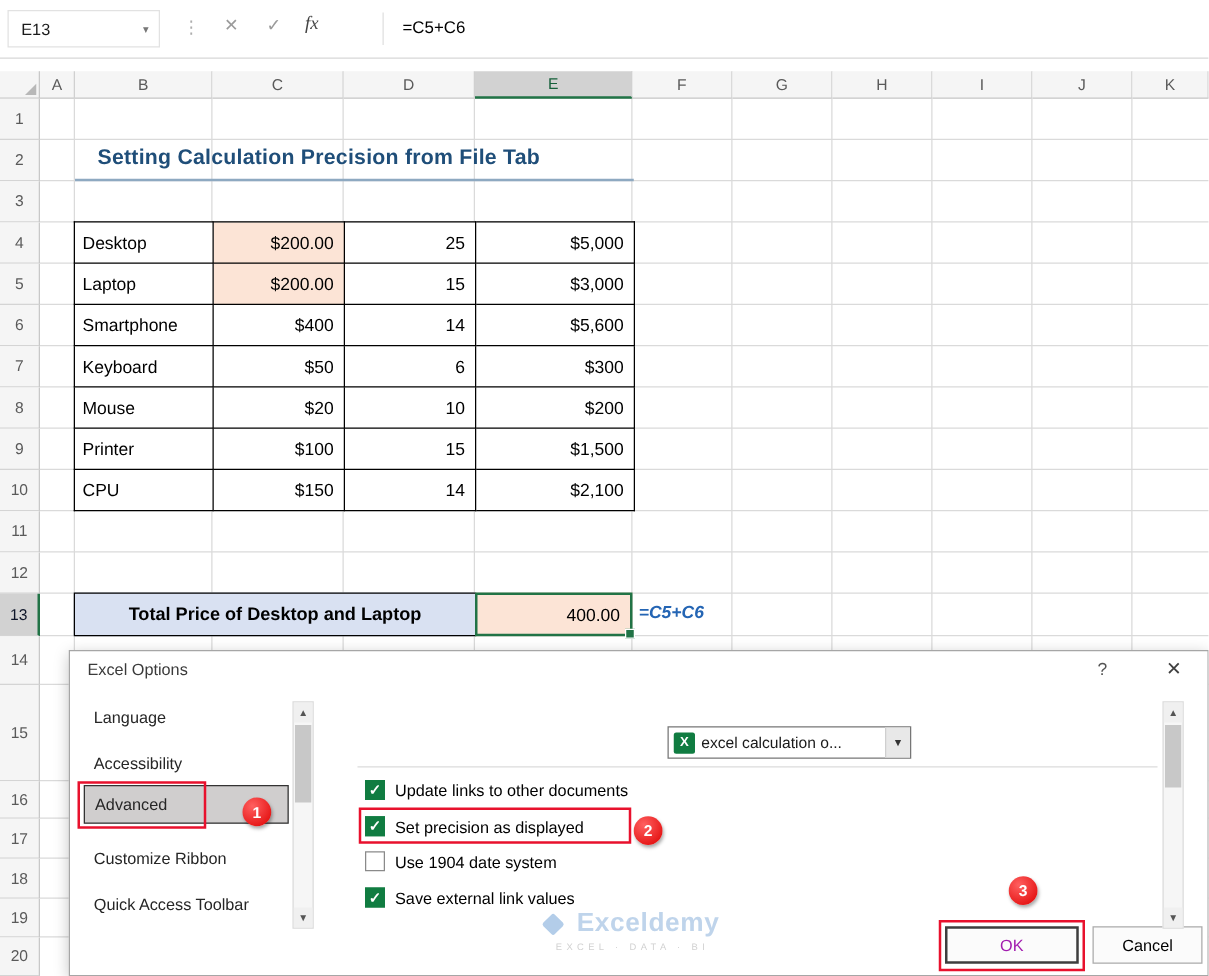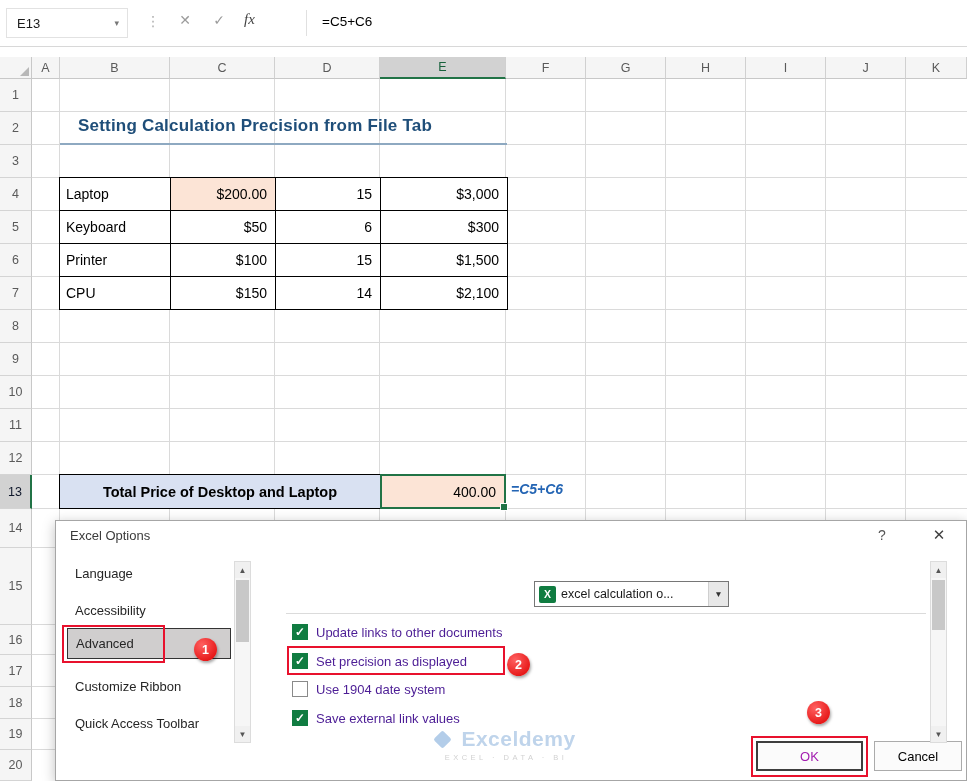--- a/index.html
+++ b/index.html
@@ -71,21 +71,21 @@
   .xl-icon{width:17px;height:17px;margin:0 5px 0 4px;background:#107C41;color:#fff;font-size:10.5px;font-weight:bold;display:flex;align-items:center;justify-content:center;border-radius:2px;flex:0 0 auto;}
   .wb-text{font-size:12.5px;color:#1A1A1A;white-space:nowrap;overflow:hidden;}
   .wb-arrow{margin-left:auto;width:19px;height:100%;background:#E8E8E8;border-left:1px solid #CFCFCF;display:flex;align-items:center;justify-content:center;font-size:8.5px;color:#333;}
   .content-sep{position:absolute;left:230px;top:92px;width:640px;height:1px;background:#DBDBDB;}
 
   .chk-row{position:absolute;left:236px;height:20px;display:flex;align-items:center;}
   .chk{width:16px;height:16px;box-sizing:border-box;margin-right:8px;background:#fff;border:1px solid #8A8A8A;display:flex;align-items:center;justify-content:center;flex:0 0 auto;}
   .chk.checked{background:#107C41;border-color:#107C41;}
   .chk-glyph{display:none;color:#fff;font-size:12px;font-weight:bold;line-height:1;}
   .chk.checked .chk-glyph{display:block;}
-  .chk-label{font-size:13px;color:#4c1d95;}
+  .chk-label{font-size:13px;color:#000000;}
 
   .red-box{position:absolute;border:2px solid #E8112D;box-sizing:border-box;}
   .red-circle{position:absolute;width:23px;height:23px;border-radius:50%;background:radial-gradient(circle at 35% 30%,#FF6060,#DE0000);color:#fff;font-weight:bold;font-size:12.5px;display:flex;align-items:center;justify-content:center;box-shadow:1px 2px 3px rgba(0,0,0,.35);}
 
   .ok-btn{position:absolute;left:700px;top:220px;width:107px;height:30px;background:#FBFBFB;border:2px solid #3E3E3E;font-size:13px;font-family:inherit;color:#a21caf;cursor:pointer;}
   .cancel-btn{position:absolute;left:818px;top:220px;width:88px;height:30px;background:#FBFBFB;border:1px solid #ABABAB;font-size:13px;font-family:inherit;color:#000;cursor:pointer;}
 
   .watermark{position:absolute;left:340px;top:206px;width:220px;text-align:center;opacity:.95;}
   .wm-row{display:flex;align-items:center;justify-content:center;gap:12px;}
   .wm-logo{width:13px;height:13px;background:#AFCBE8;transform:rotate(45deg);display:inline-block;border-radius:2px;}
@@ -183,30 +183,48 @@
 
   <table class="datatable">
     <colgroup>
         <col style="width:111px">
         <col style="width:105px">
         <col style="width:105px">
         <col style="width:127px">
       </colgroup>
     <tbody>
     <tr>
+      <td class="tleft">Desktop</td>
+      <td class="tnum hl">$200.00</td>
+      <td class="tnum">25</td>
+      <td class="tnum">$5,000</td>
+    </tr>
+    <tr>
       <td class="tleft">Laptop</td>
       <td class="tnum hl">$200.00</td>
       <td class="tnum">15</td>
       <td class="tnum">$3,000</td>
     </tr>
     <tr>
+      <td class="tleft">Smartphone</td>
+      <td class="tnum">$400</td>
+      <td class="tnum">14</td>
+      <td class="tnum">$5,600</td>
+    </tr>
+    <tr>
       <td class="tleft">Keyboard</td>
       <td class="tnum">$50</td>
       <td class="tnum">6</td>
       <td class="tnum">$300</td>
+    </tr>
+    <tr>
+      <td class="tleft">Mouse</td>
+      <td class="tnum">$20</td>
+      <td class="tnum">10</td>
+      <td class="tnum">$200</td>
     </tr>
     <tr>
       <td class="tleft">Printer</td>
       <td class="tnum">$100</td>
       <td class="tnum">15</td>
       <td class="tnum">$1,500</td>
     </tr>
     <tr>
       <td class="tleft">CPU</td>
       <td class="tnum">$150</td>

